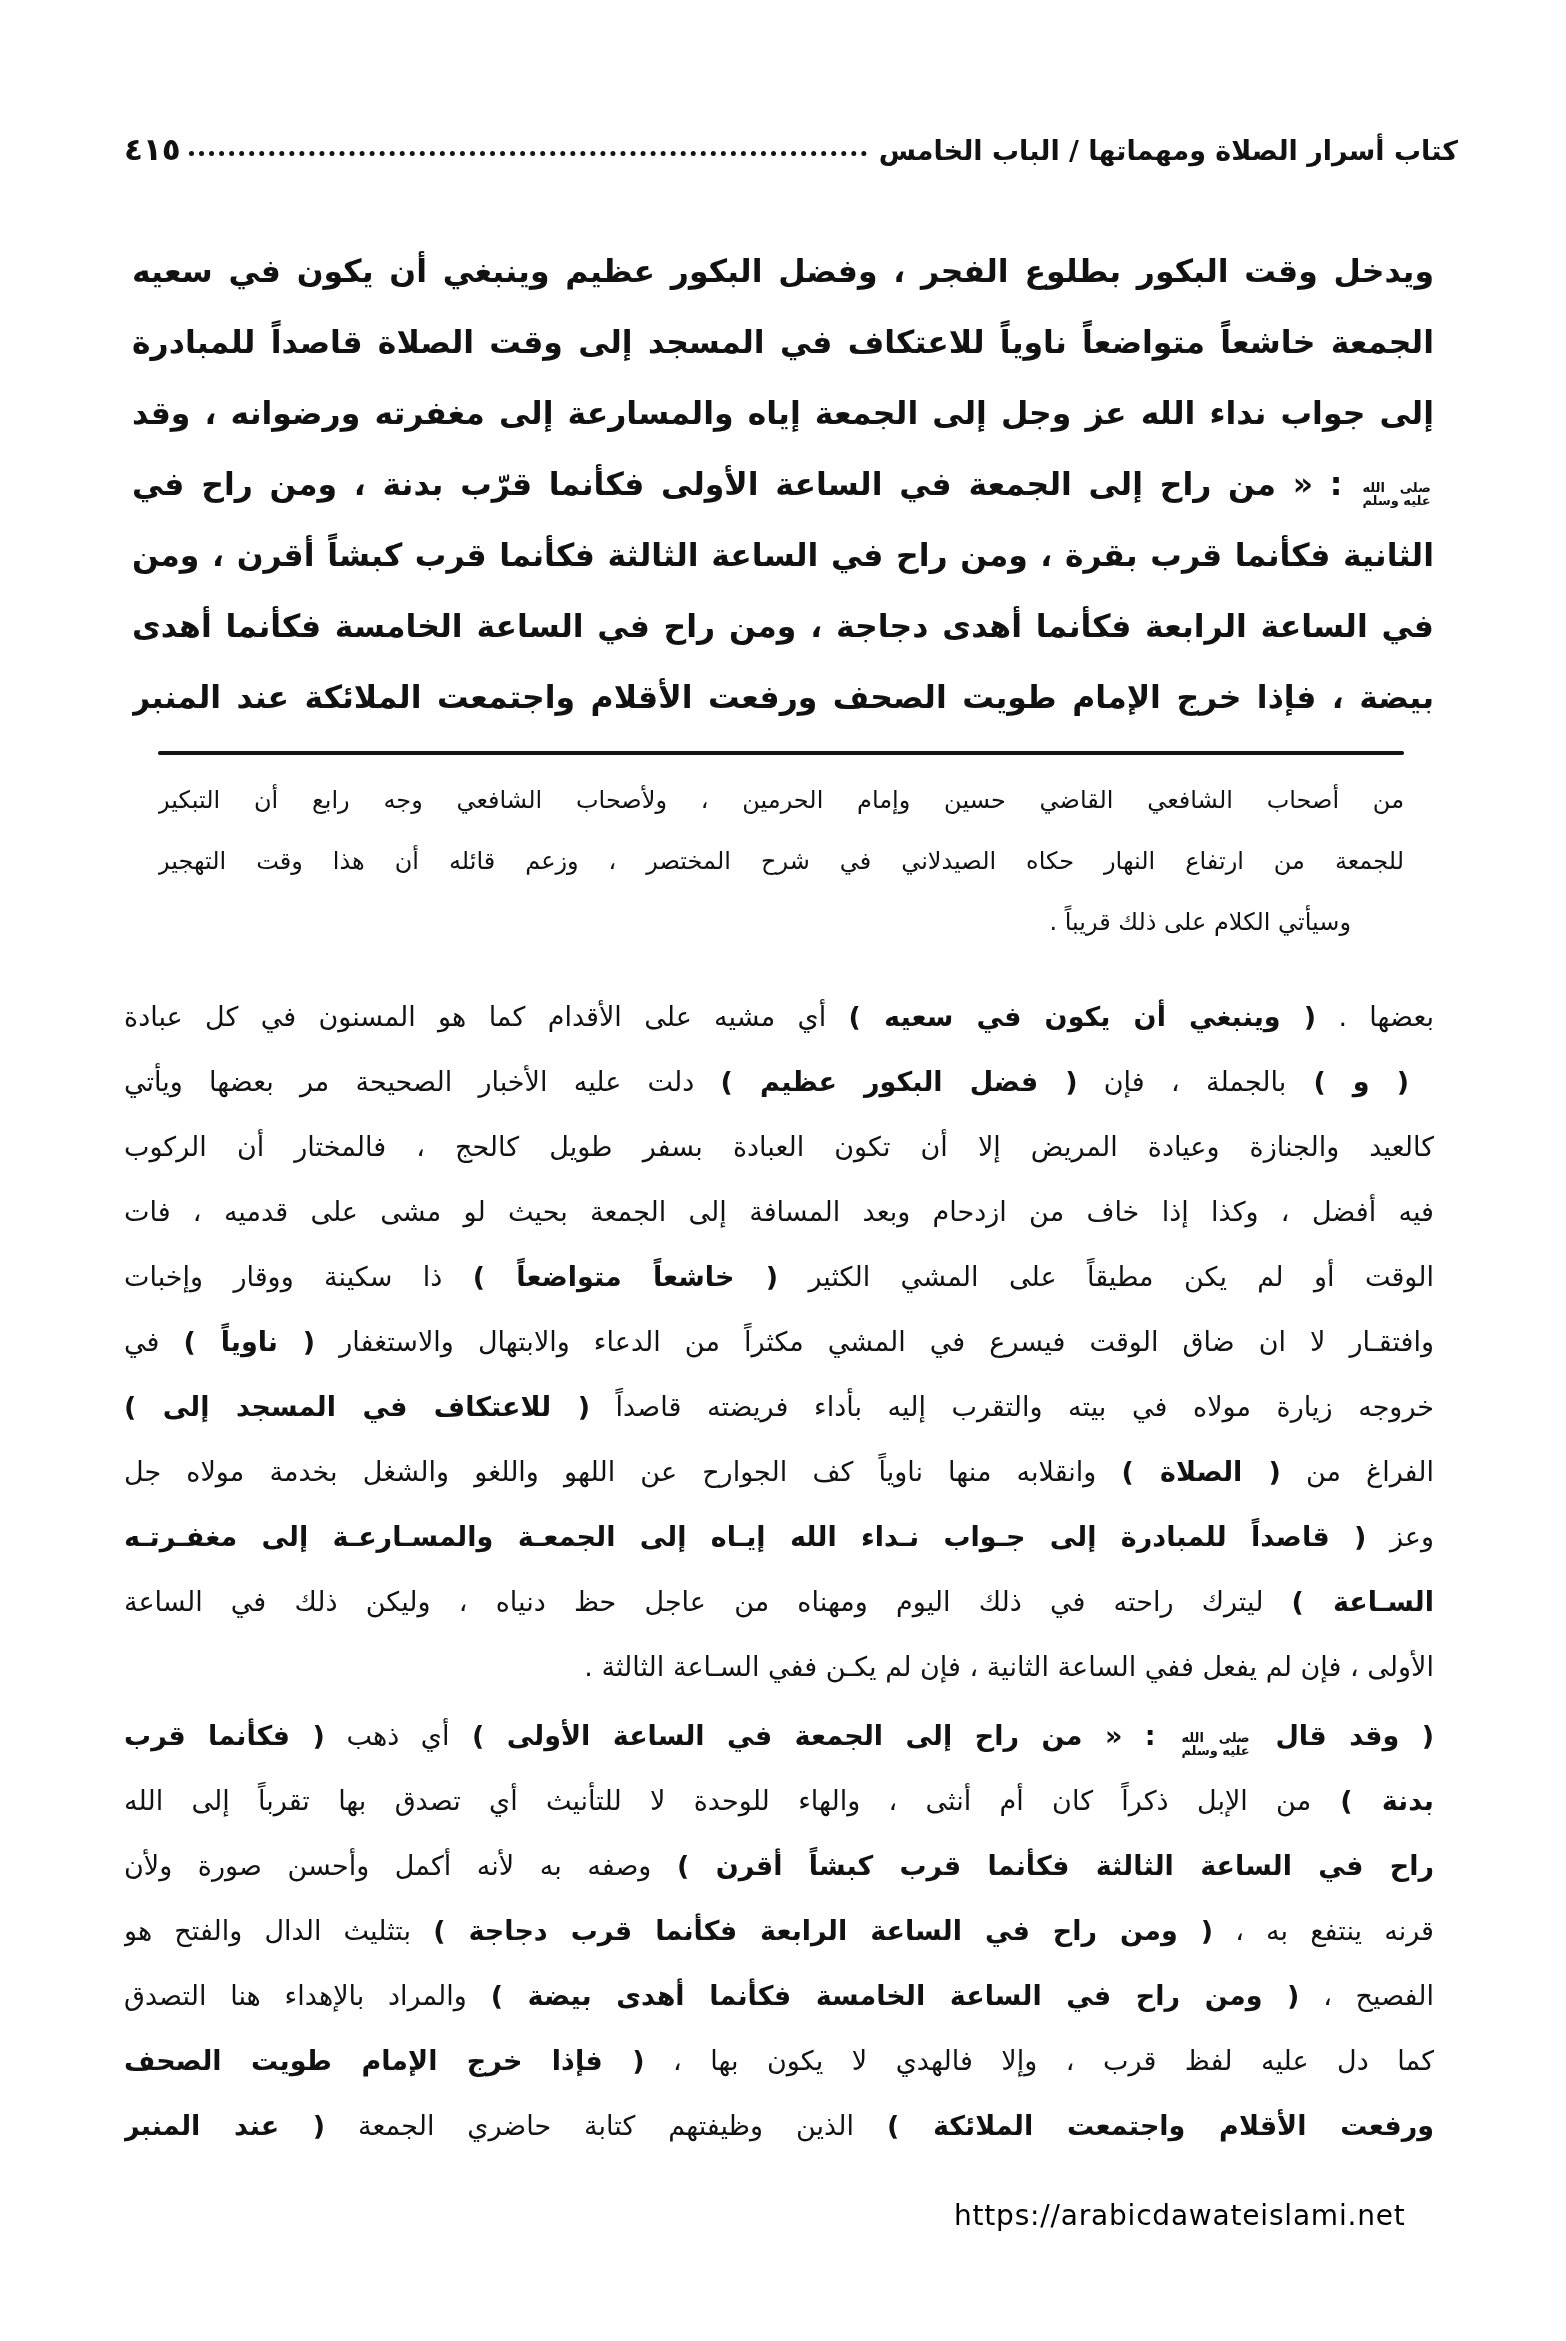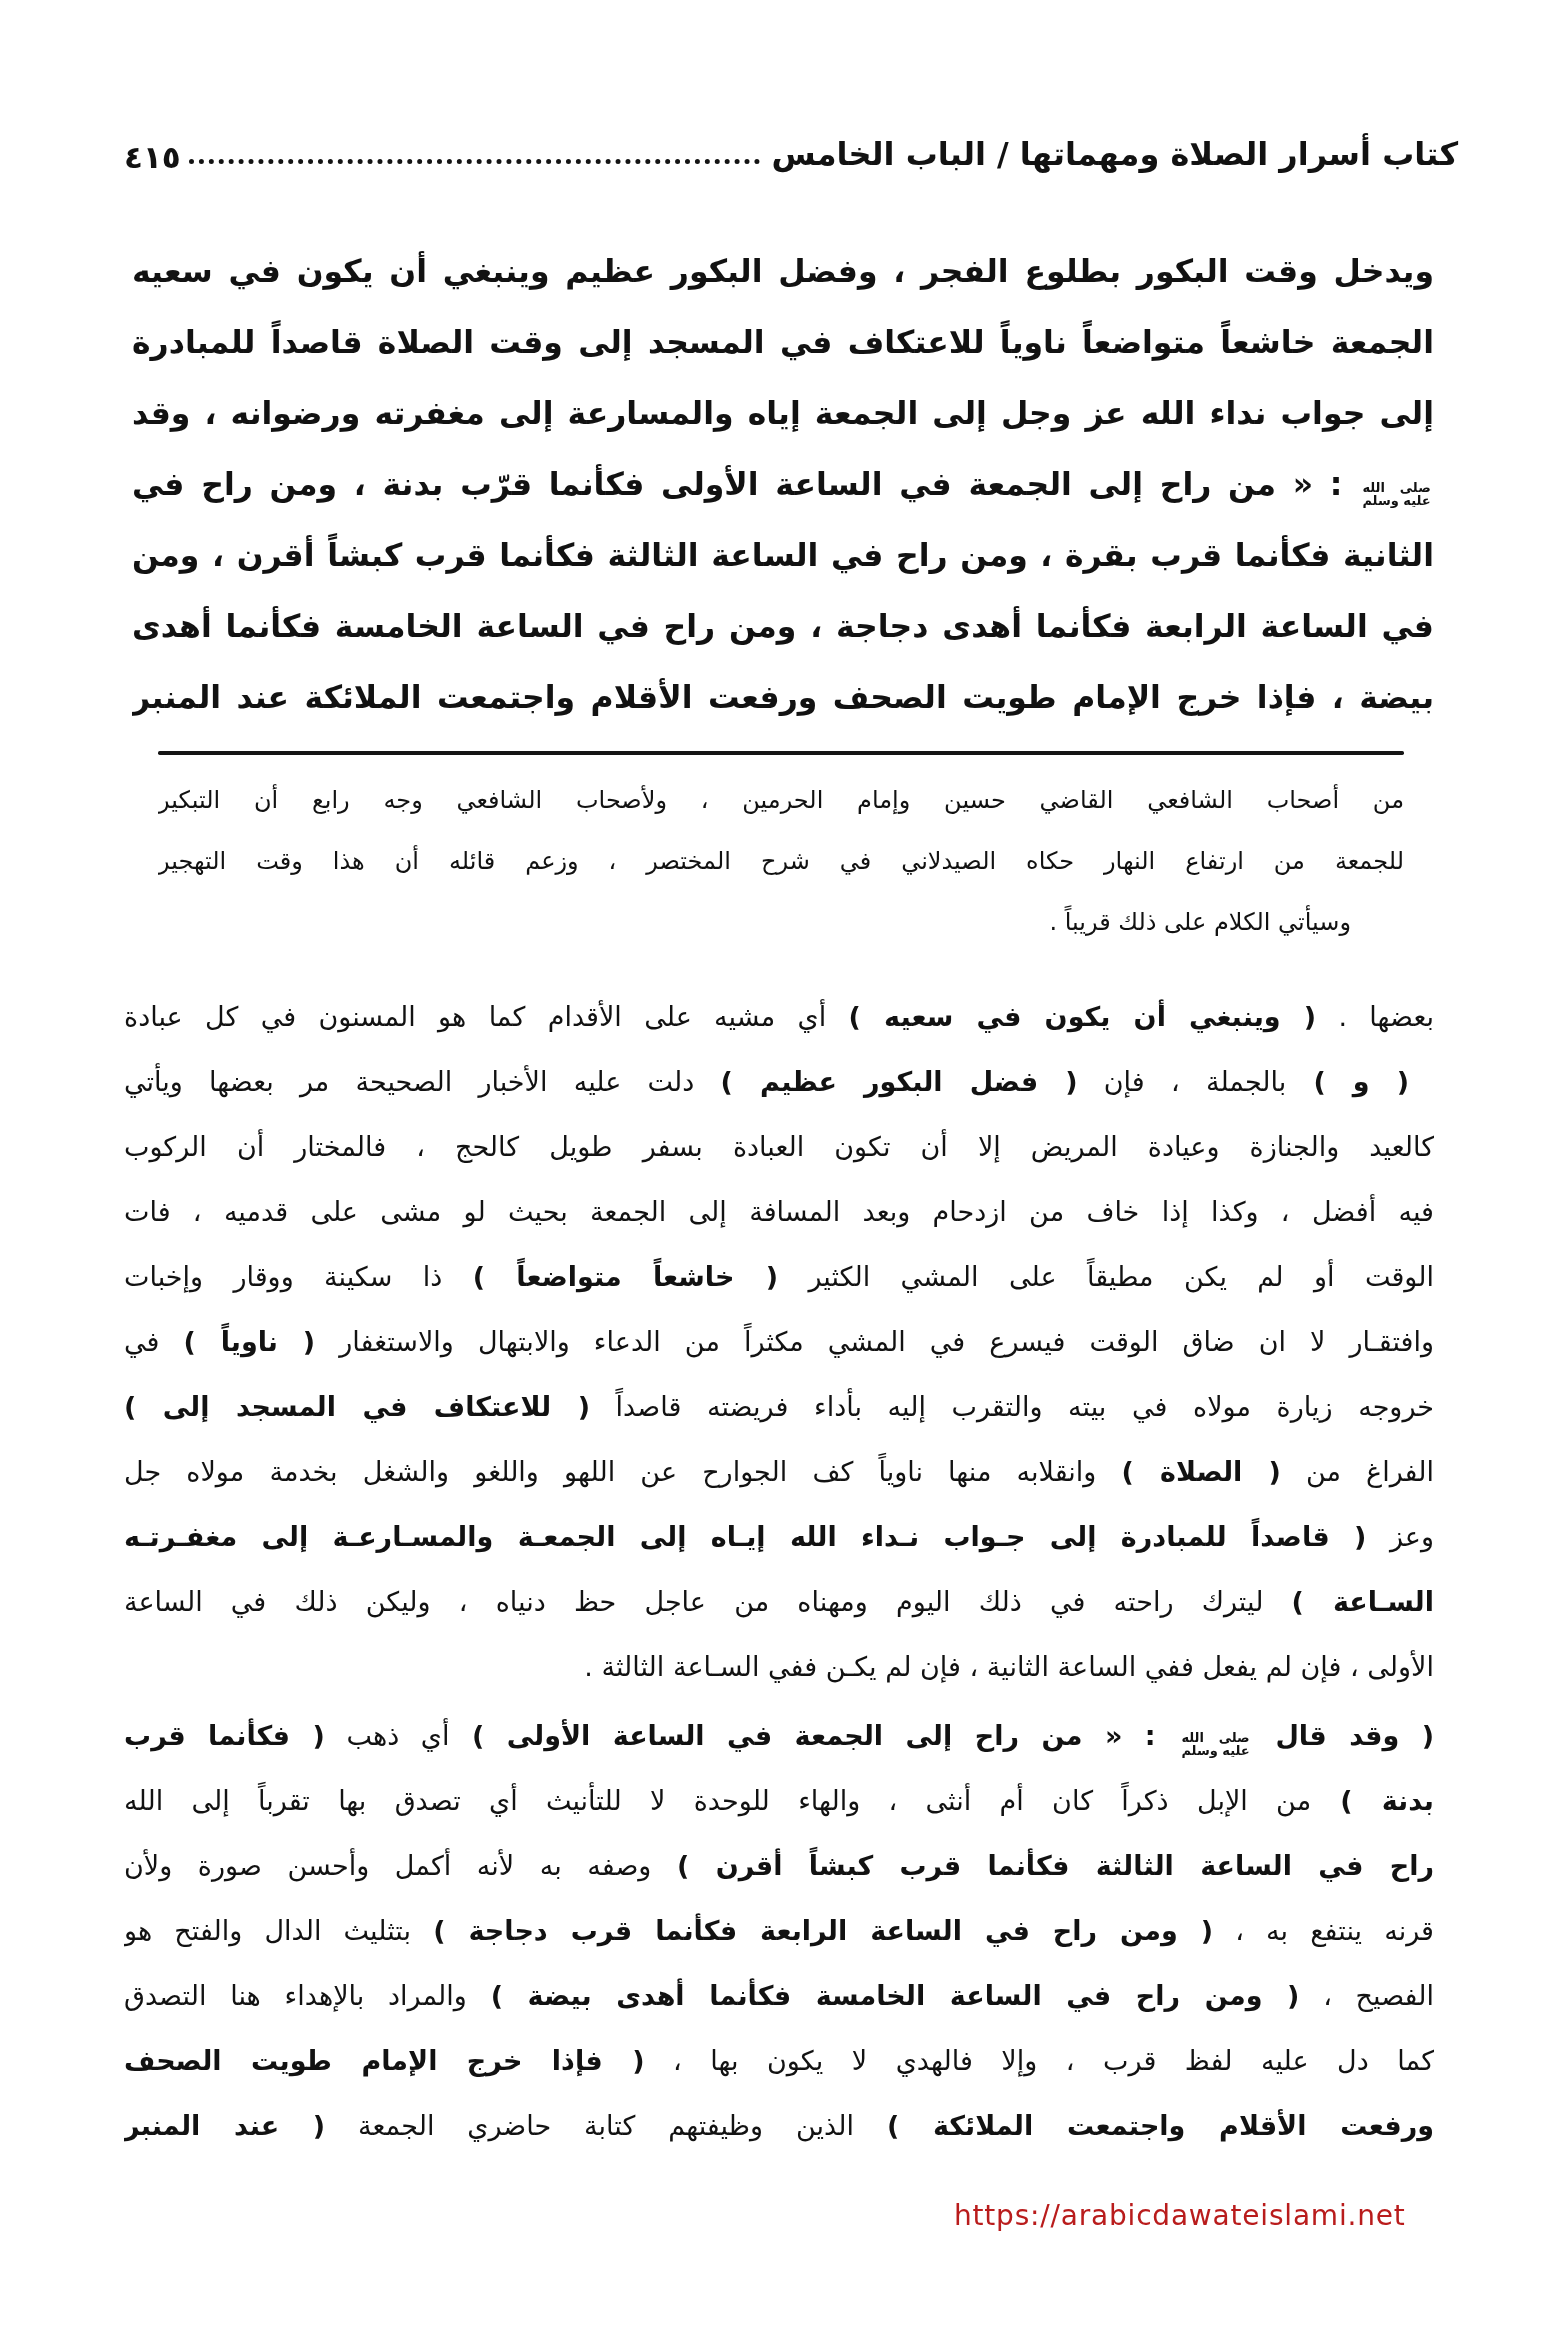--- a/index.html
+++ b/index.html
@@ -8,21 +8,21 @@
     font-family:"DejaVu Sans",sans-serif;color:#121212;
     -webkit-font-smoothing:antialiased;
   }
   .page{position:absolute;inset:0;background:#ffffff;overflow:hidden;}
 
   
   .header{
     position:absolute;top:129px;left:124px;right:109px;
     display:flex;direction:rtl;align-items:flex-end;
   }
-  .header .title{font-size:32px;font-weight:bold;white-space:nowrap;line-height:1.6;}
+  .header .title{font-size:27px;font-weight:bold;white-space:nowrap;line-height:1.6;}
   .header .dots{flex:1;border-bottom:5.8px dotted #141414;margin:0 11.6px 16.6px 8.3px;height:0.8px;}
   .header .pagenum{font-size:31px;font-weight:bold;padding-bottom:5px;white-space:nowrap;}
 
   
   .tline{
     direction:rtl;text-align:justify;text-align-last:justify;
     overflow:hidden;
   }
   .tline.end{text-align-last:right;}
   .tline b{font-weight:bold;}
@@ -48,21 +48,21 @@
   .salla{
     display:inline-block;direction:rtl;text-align:center;
     font-size:13px;line-height:13.3px;font-weight:bold;
     vertical-align:-10px;margin:0 3.3px;
   }
   .salla span{display:block;white-space:nowrap;}
 
   
   .watermark{
     position:absolute;top:2199px;left:954px;
-    font-size:28px;color:#b91c1c;direction:ltr;letter-spacing:0.8px;
+    font-size:28px;color:#000000;direction:ltr;letter-spacing:0.8px;
     font-family:"DejaVu Sans",sans-serif;
   }
 </style>
 </head>
 <body>
 
 <div class="page">
 
   <div class="header">
     <div class="title">كتاب أسرار الصلاة ومهماتها / الباب الخامس</div>

